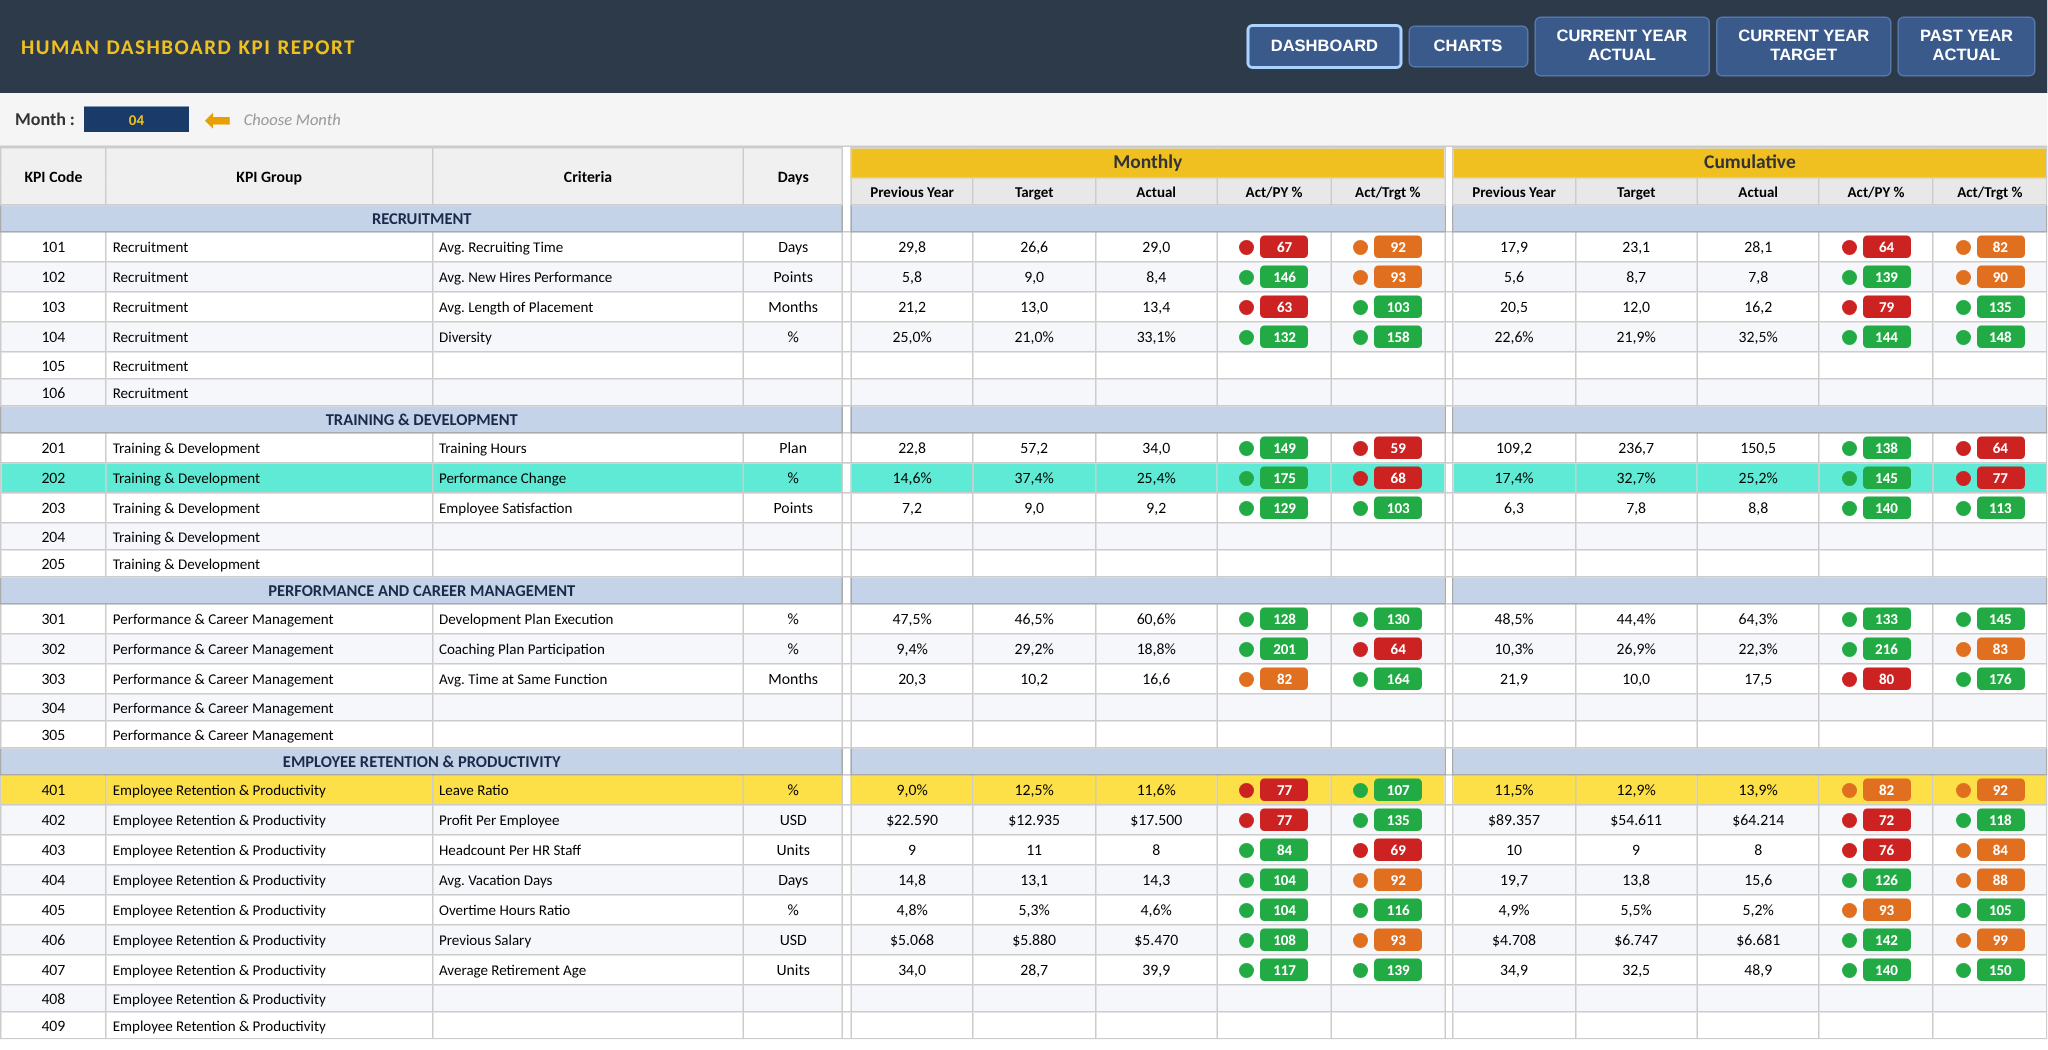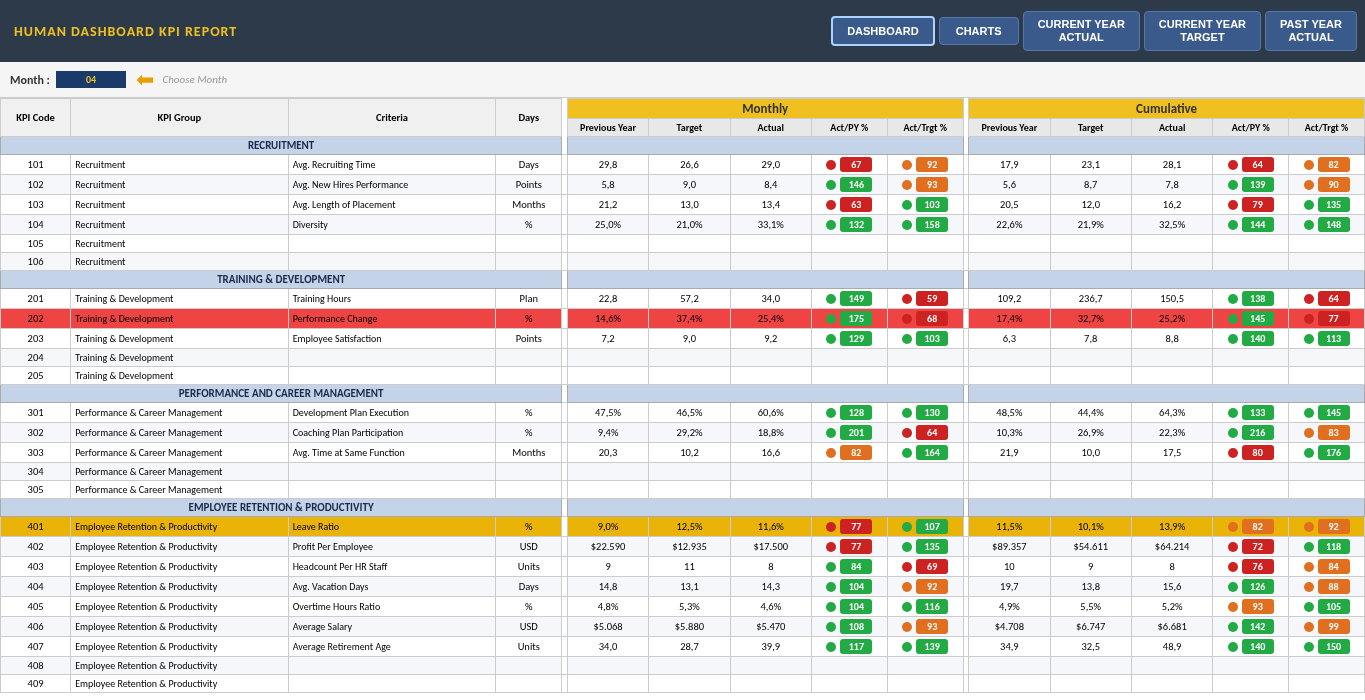--- a/index.html
+++ b/index.html
@@ -360,21 +360,21 @@
               <span class="badge" style="background:#22aa44;">138</span>
             </div>
           </td>
       <td class="num-cell">
             <div class="badge-cell">
               <span class="dot" style="background:#cc2222;"></span>
               <span class="badge" style="background:#cc2222;">64</span>
             </div>
           </td>
     </tr>
-        <tr class="data-row" style="background: #ef4444; margin-top: 28px;">
+        <tr class="data-row" style="background: #5eead4; margin-top: 28px;">
       <td class="code-cell">202</td>
       <td style="font-size:10px;">Training &amp; Development</td>
       <td style="font-size:10px;">Performance Change</td>
       <td class="num-cell">%</td>
       <td style="background:#fff;border:none;border-top:1px solid #ccc;border-bottom:1px solid #ccc;"></td>
       <td class="num-cell">14,6%</td>
       <td class="num-cell">37,4%</td>
       <td class="num-cell">25,4%</td>
       <td class="num-cell">
             <div class="badge-cell">
@@ -636,21 +636,21 @@
       <td class="num-cell"></td>
       <td class="num-cell"></td>
     </tr>
         <tr class="section-row">
           <td colspan="4">EMPLOYEE RETENTION &amp; PRODUCTIVITY</td>
           <td style="background:#fff;border:none;"></td>
           <td colspan="5"></td>
           <td style="background:#fff;border:none;"></td>
           <td colspan="5"></td>
         </tr>
-        <tr class="data-row" style="background: #eab308; margin-top: 24px;">
+        <tr class="data-row" style="background: #fde047; margin-top: 24px;">
       <td class="code-cell">401</td>
       <td style="font-size:10px;">Employee Retention &amp; Productivity</td>
       <td style="font-size:10px;">Leave Ratio</td>
       <td class="num-cell">%</td>
       <td style="background:#fff;border:none;border-top:1px solid #ccc;border-bottom:1px solid #ccc;"></td>
       <td class="num-cell">9,0%</td>
       <td class="num-cell">12,5%</td>
       <td class="num-cell">11,6%</td>
       <td class="num-cell">
             <div class="badge-cell">
@@ -659,21 +659,21 @@
             </div>
           </td>
       <td class="num-cell">
             <div class="badge-cell">
               <span class="dot" style="background:#22aa44;"></span>
               <span class="badge" style="background:#22aa44;">107</span>
             </div>
           </td>
       <td style="background:#fff;border:none;border-top:1px solid #ccc;border-bottom:1px solid #ccc;"></td>
       <td class="num-cell">11,5%</td>
-      <td class="num-cell">10,1%</td>
+      <td class="num-cell">12,9%</td>
       <td class="num-cell">13,9%</td>
       <td class="num-cell">
             <div class="badge-cell">
               <span class="dot" style="background:#e07020;"></span>
               <span class="badge" style="background:#e07020;">82</span>
             </div>
           </td>
       <td class="num-cell">
             <div class="badge-cell">
               <span class="dot" style="background:#e07020;"></span>
@@ -829,21 +829,21 @@
       <td class="num-cell">
             <div class="badge-cell">
               <span class="dot" style="background:#22aa44;"></span>
               <span class="badge" style="background:#22aa44;">105</span>
             </div>
           </td>
     </tr>
         <tr class="data-row" style="background: rgb(245, 247, 250);">
       <td class="code-cell">406</td>
       <td style="font-size:10px;">Employee Retention &amp; Productivity</td>
-      <td style="font-size:10px;">Average Salary</td>
+      <td style="font-size:10px;">Previous Salary</td>
       <td class="num-cell">USD</td>
       <td style="background:#fff;border:none;border-top:1px solid #ccc;border-bottom:1px solid #ccc;"></td>
       <td class="num-cell">$5.068</td>
       <td class="num-cell">$5.880</td>
       <td class="num-cell">$5.470</td>
       <td class="num-cell">
             <div class="badge-cell">
               <span class="dot" style="background:#22aa44;"></span>
               <span class="badge" style="background:#22aa44;">108</span>
             </div>

